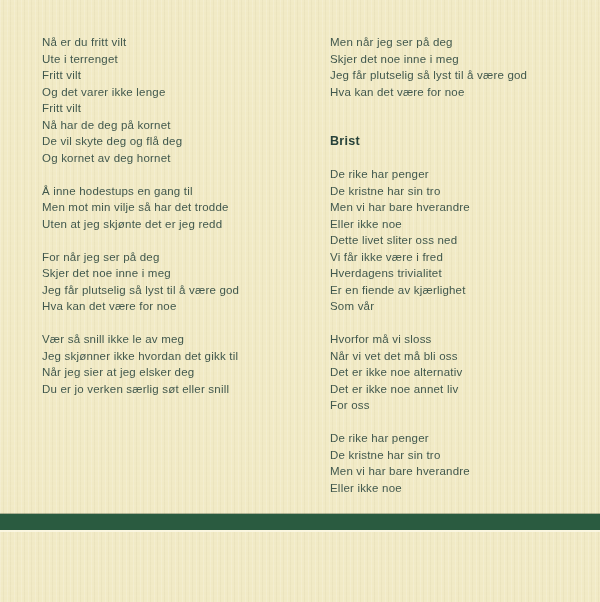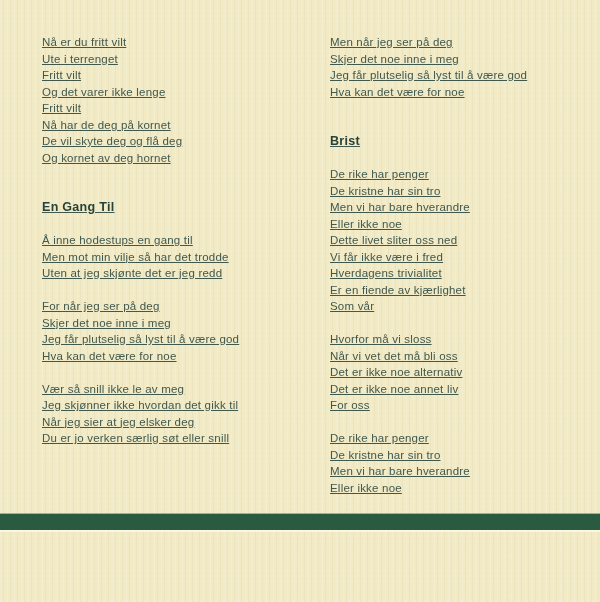--- a/index.html
+++ b/index.html
@@ -29,21 +29,20 @@
         rgba(0,0,0,0) 2px, rgba(0,0,0,0) 5px);
   }
   .col {
     position: absolute;
     top: 34px;
     width: 280px;
     color: var(--text, #41584d);
     font-size: 11.5px;
     line-height: 16.5px;
     letter-spacing: 0.2px;
-    text-decoration: underline;
   }
   .col-left  { left: 42px; }
   .col-right { left: 330px; }
   .block + .block { margin-top: 16.5px; }
   .block.heading { margin-top: 33px; }
   .line {
     height: 16.5px;
     white-space: nowrap;
   }
   .heading-line {
@@ -69,23 +68,20 @@
   <div class="col col-left" id="col-left">
       <div class="block">
         <div class="line">Nå er du fritt vilt</div>
         <div class="line">Ute i terrenget</div>
         <div class="line">Fritt vilt</div>
         <div class="line">Og det varer ikke lenge</div>
         <div class="line">Fritt vilt</div>
         <div class="line">Nå har de deg på kornet</div>
         <div class="line">De vil skyte deg og flå deg</div>
         <div class="line">Og kornet av deg hornet</div>
-      </div>
-      <div class="block heading">
-        <div class="line heading-line">En Gang Til</div>
       </div>
       <div class="block">
         <div class="line">Å inne hodestups en gang til</div>
         <div class="line">Men mot min vilje så har det trodde</div>
         <div class="line">Uten at jeg skjønte det er jeg redd</div>
       </div>
       <div class="block">
         <div class="line">For når jeg ser på deg</div>
         <div class="line">Skjer det noe inne i meg</div>
         <div class="line">Jeg får plutselig så lyst til å være god</div>

